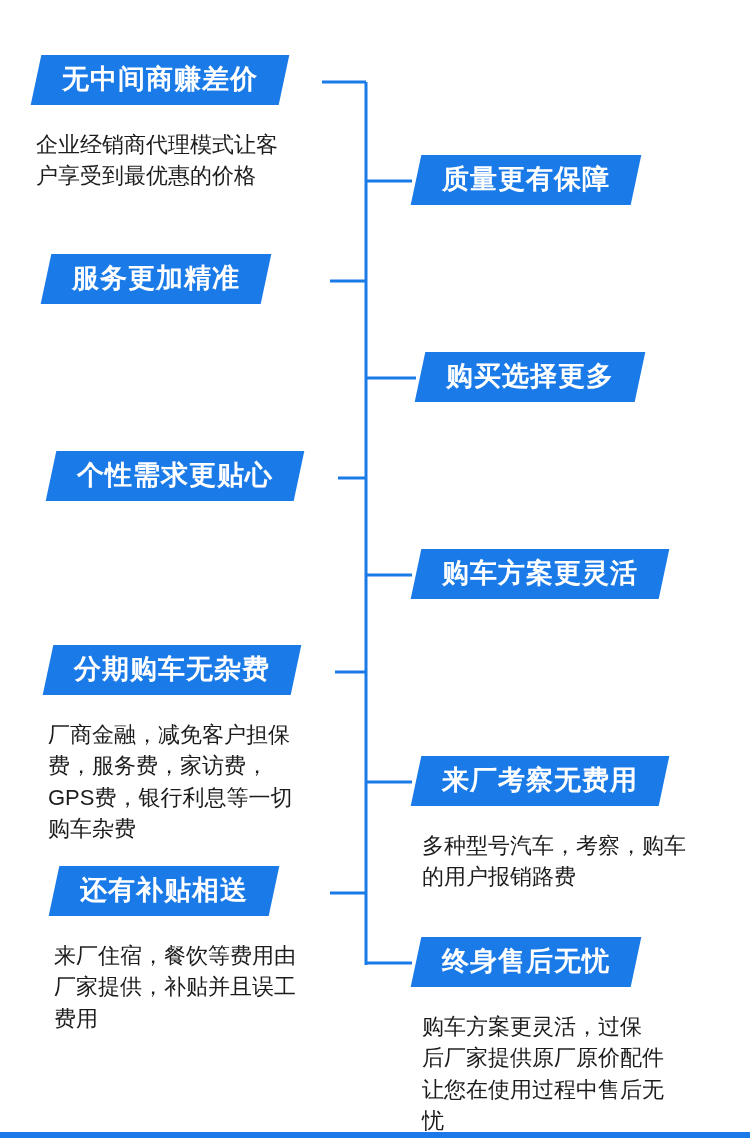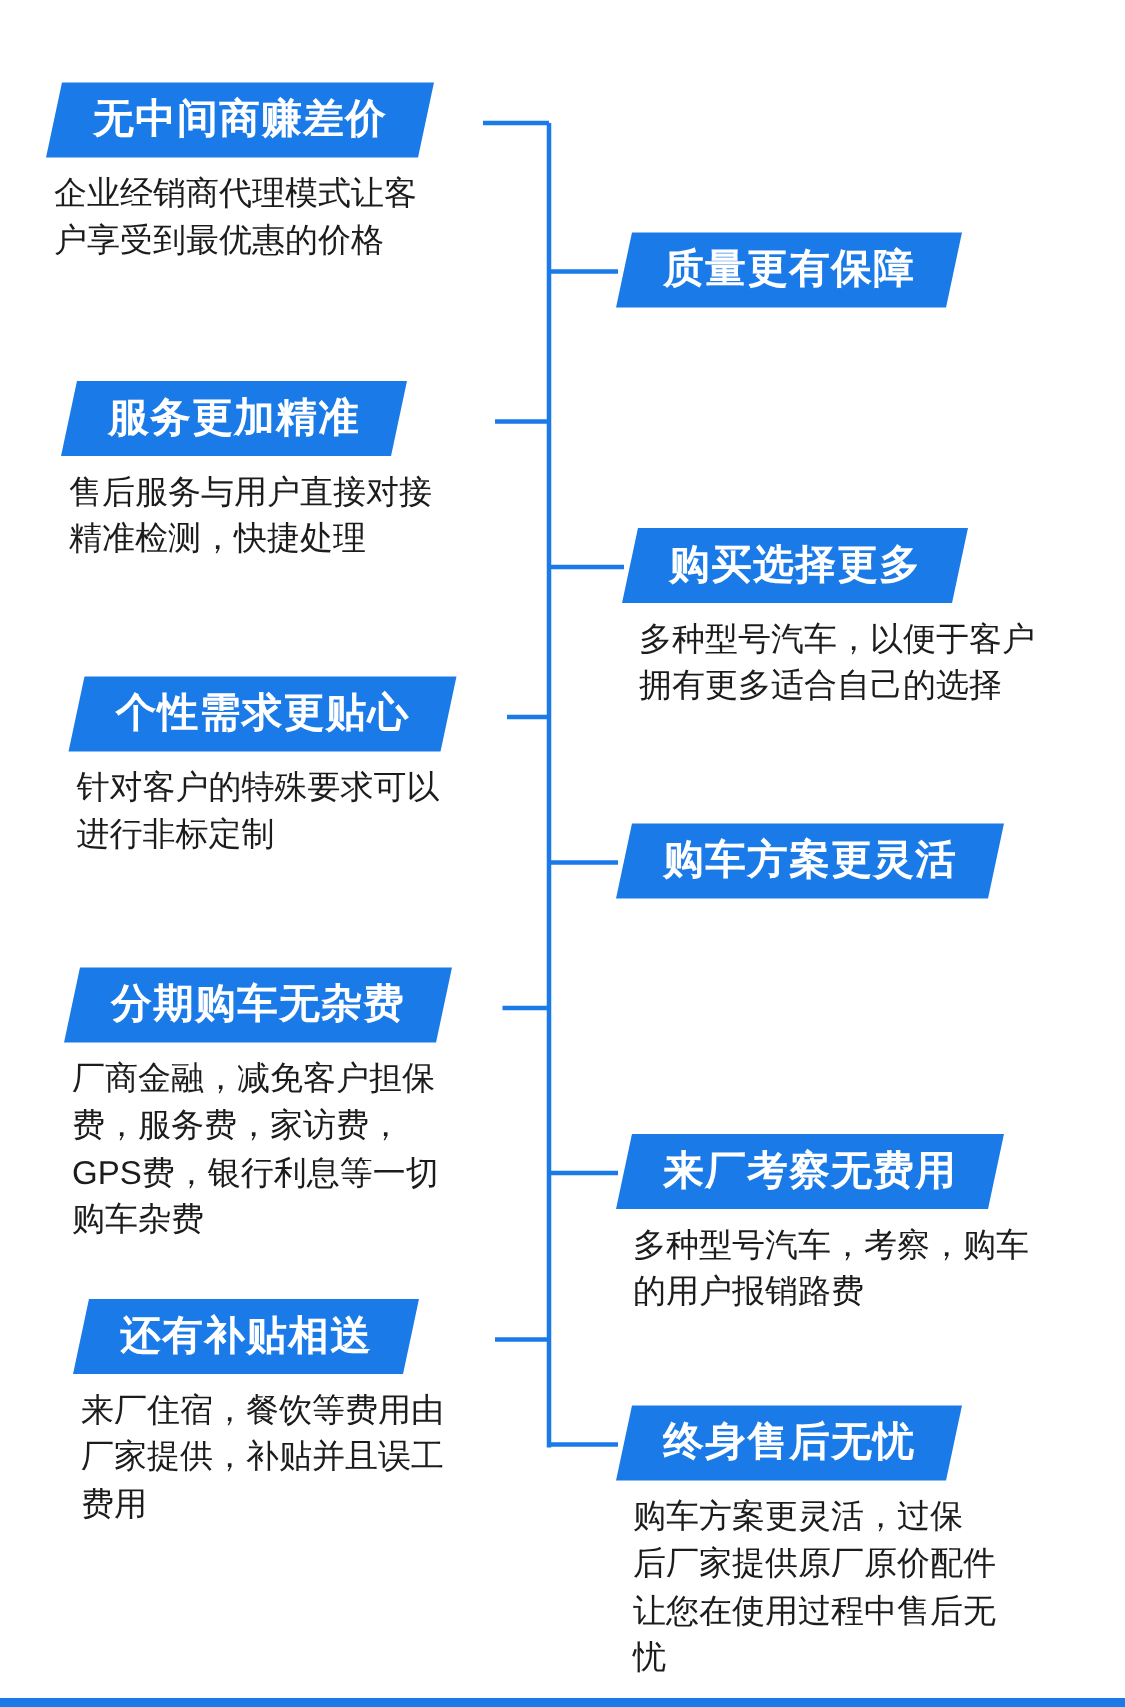--- a/index.html
+++ b/index.html
@@ -48,21 +48,21 @@
     transform: skewX(-12deg);
     white-space: nowrap;
     line-height: 1.15;
   }
   .banner > span {
     display: inline-block;
     transform: skewX(12deg);
   }
 
   .desc {
-    margin-top: 8px;
+    margin-top: 24px;
     font-size: 22px;
     line-height: 1.42;
     color: #1c1c1c;
     white-space: pre-line;
   }
 
   
   .left .banner { margin-left: 6px; }
   .left .desc { margin-left: 6px; }
 
@@ -103,28 +103,24 @@
   </svg>
 
   <div class="item left" style="left:30px; top:55px; width:320px;">
     <div class="banner"><span>无中间商赚差价</span></div>
     <div class="desc">企业经销商代理模式让客
 户享受到最优惠的价格</div>
   </div>
 
   <div class="item left" style="left:40px; top:254px; width:320px;">
     <div class="banner"><span>服务更加精准</span></div>
-    <div class="desc">售后服务与用户直接对接
-精准检测，快捷处理</div>
   </div>
 
   <div class="item left" style="left:45px; top:451px; width:320px;">
     <div class="banner"><span>个性需求更贴心</span></div>
-    <div class="desc">针对客户的特殊要求可以
-进行非标定制</div>
   </div>
 
   <div class="item left" style="left:42px; top:645px; width:320px;">
     <div class="banner"><span>分期购车无杂费</span></div>
     <div class="desc">厂商金融，减免客户担保
 费，服务费，家访费，
 GPS费，银行利息等一切
 购车杂费</div>
   </div>
 
@@ -134,22 +130,20 @@
 厂家提供，补贴并且误工
 费用</div>
   </div>
 
   <div class="item right" style="left:410px; top:155px; width:330px;">
     <div class="banner"><span>质量更有保障</span></div>
   </div>
 
   <div class="item right" style="left:414px; top:352px; width:336px;">
     <div class="banner"><span>购买选择更多</span></div>
-    <div class="desc">多种型号汽车，以便于客户
-拥有更多适合自己的选择</div>
   </div>
 
   <div class="item right" style="left:410px; top:549px; width:330px;">
     <div class="banner"><span>购车方案更灵活</span></div>
   </div>
 
   <div class="item right" style="left:410px; top:756px; width:330px;">
     <div class="banner"><span>来厂考察无费用</span></div>
     <div class="desc">多种型号汽车，考察，购车
 的用户报销路费</div>

